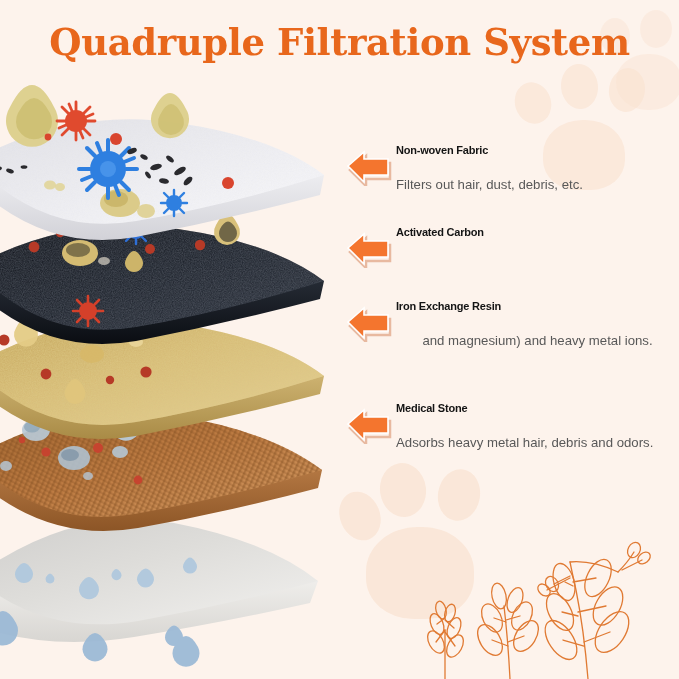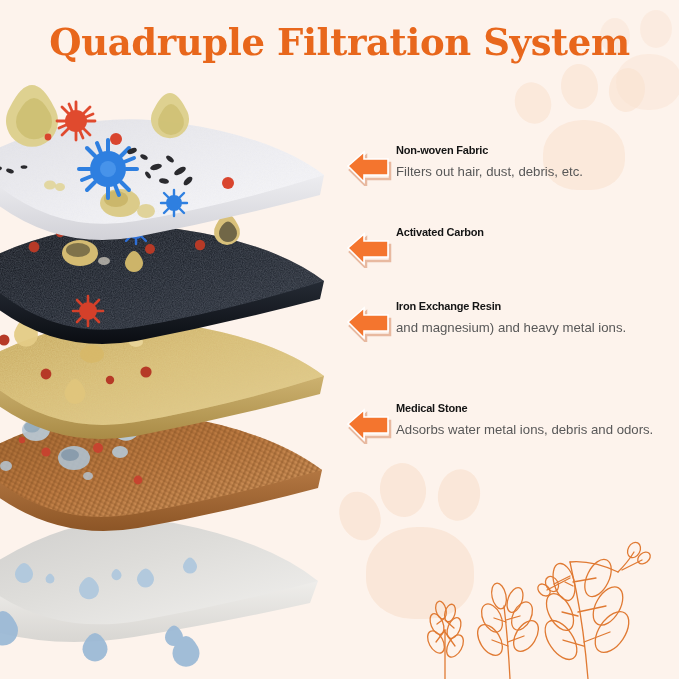--- a/index.html
+++ b/index.html
@@ -49,23 +49,23 @@
   .ctext { position:absolute; left:58px; top:0; width:283px; }
   .chead {
     font-family:"Liberation Sans", sans-serif;
     font-weight:bold; font-size:11px; color:#141414;
     letter-spacing:-0.2px; line-height:21px;
     white-space:nowrap;
   }
   .cdesc {
     font-family:"Liberation Sans", sans-serif;
     font-weight:normal; font-size:13.2px; color:#585858;
-    line-height:16.5px; margin-top:3px;
+    line-height:16.5px; margin-top:16px;
   }
-  .cdesc .l2 { display:block; }
+  .cdesc .l2 { display:block;text-align:center; }
 </style>
 </head>
 <body>
 
 <div id="stage">
 
   <div class="paw" style="left:505px; top:62px; width:170px; height:150px; opacity:.62;">
     <div class="toe" style="left:10px;  top:20px; width:36px; height:42px; transform:rotate(-18deg);"></div>
     <div class="toe" style="left:56px;  top:2px;  width:37px; height:45px; transform:rotate(-6deg);"></div>
     <div class="toe" style="left:104px; top:6px;  width:36px; height:44px; transform:rotate(9deg);"></div>
@@ -464,21 +464,21 @@
     <div class="callout" style="top:258px;">
       <span class="arrow">
         <svg width="52" height="40" viewBox="0 0 52 40">
           <path d="M7 20 L23 6 L23 13 L47 13 L47 29 L23 29 L23 36 Z" fill="none" stroke="#E8B9A0" stroke-width="2.5" transform="translate(2,4)"></path>
           <path d="M7 20 L23 6 L23 13 L47 13 L47 29 L23 29 L23 36 Z" fill="#F4752E" stroke="#FFFFFF" stroke-width="1.6"></path>
         </svg>
       </span>
       <div class="ctext">
         <div class="chead">Medical Stone</div>
         <div class="cdesc">
-          <span>Adsorbs water metal ions, debris and odors.</span>
+          <span>Adsorbs heavy metal hair, debris and odors.</span>
           <span class="l2"></span>
         </div>
       </div>
     </div>
 
   </div>
 
   <div class="sprigs" style="left:420px; top:520px; width:259px; height:159px;">
     <svg width="259" height="159" viewBox="0 0 259 159">
       <g fill="none" stroke="#E07A33" stroke-width="1.3" stroke-linecap="round">

